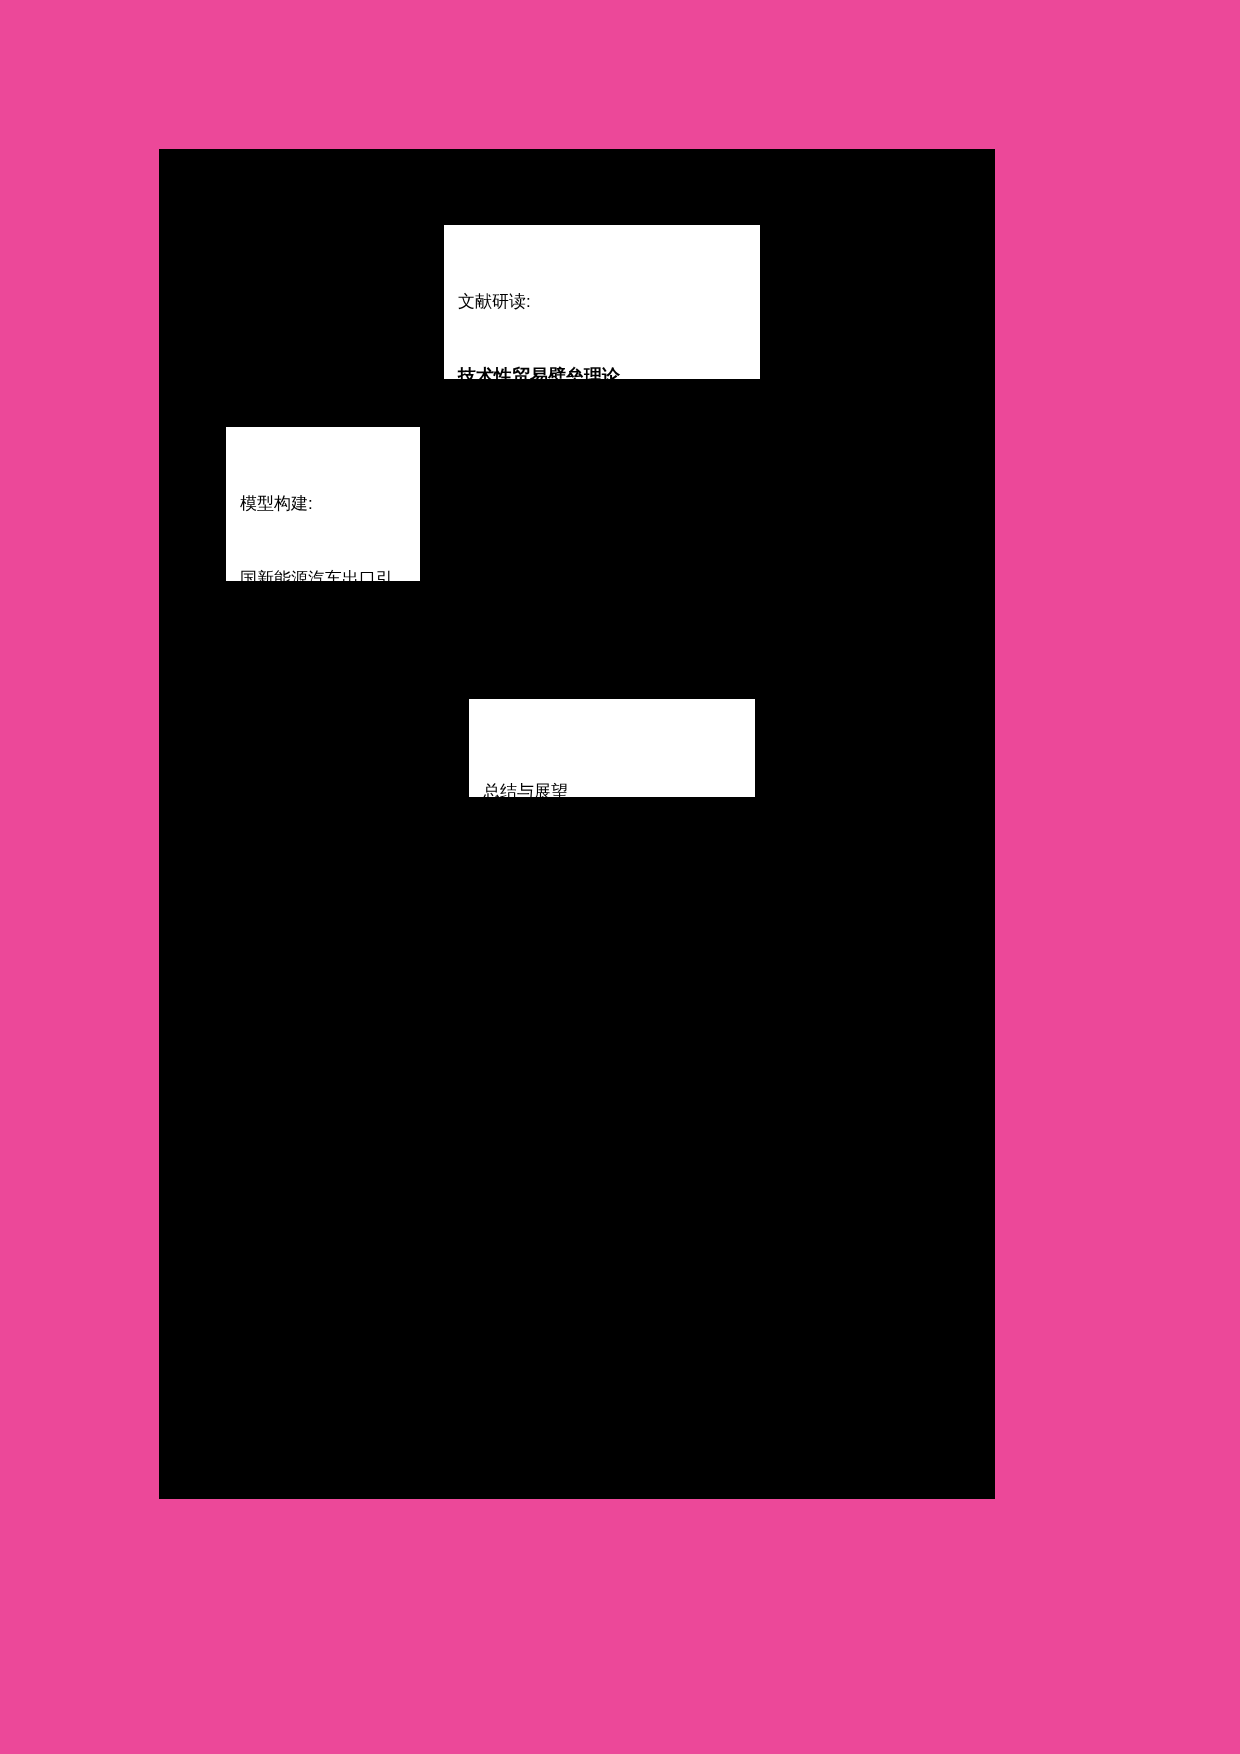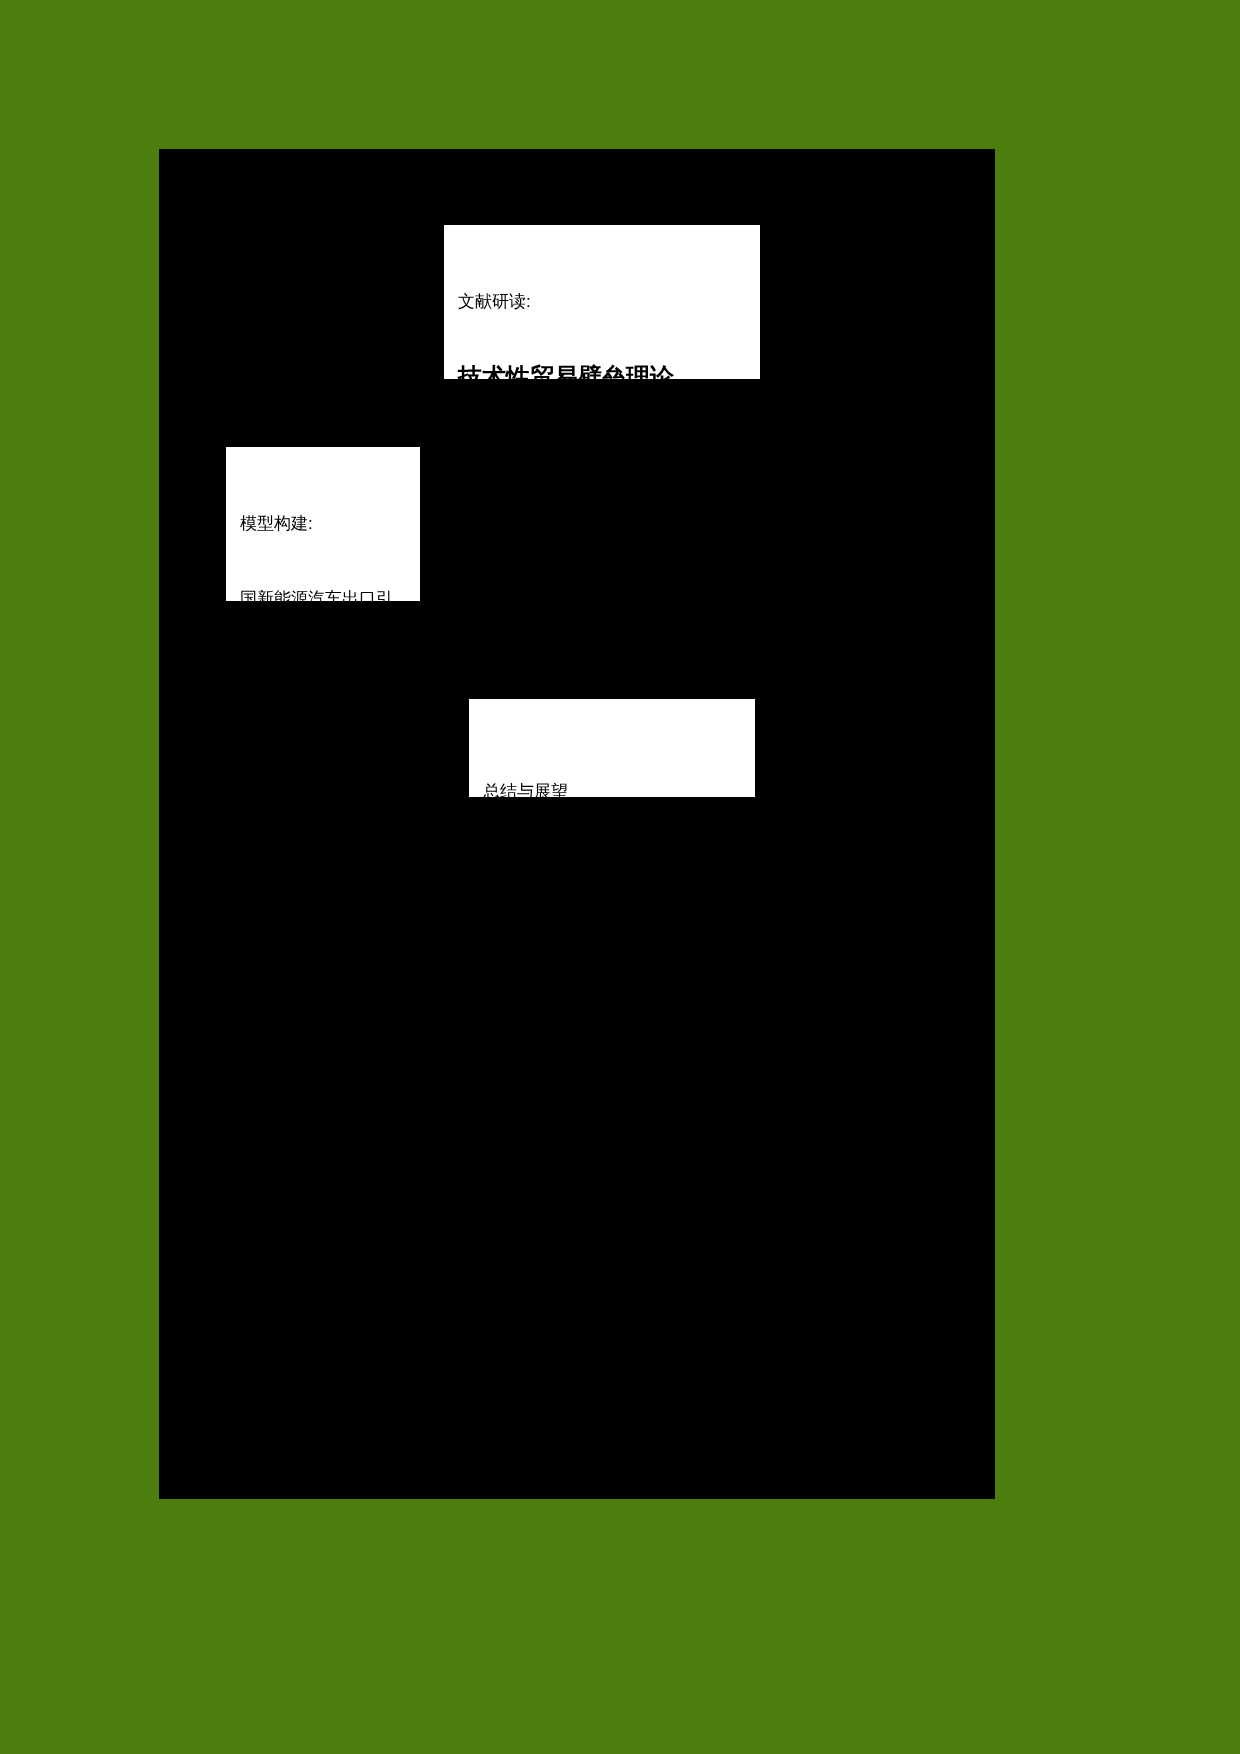--- a/index.html
+++ b/index.html
@@ -13,21 +13,21 @@
     font-family: "Liberation Sans", sans-serif;
     position: relative;
     overflow: hidden;
   }
   #page {
     position: absolute;
     left: 0;
     top: 0;
     width: 1240px;
     height: 1754px;
-    background: #4d7c0f;
+    background: #ec4899;
   }
   
   #figure-canvas {
     position: absolute;
     left: 159px;
     top: 149px;
     width: 836px;
     height: 1350px;
     background: #000000;
   }
@@ -47,25 +47,25 @@
     white-space: pre;
   }
   .node-lit {
     left: 443px;
     top: 224px;
     width: 318px;
     height: 156px;
   }
   .node-lit .strong {
     font-weight: bold;
-    font-size: 24px;
+    font-size: 18px;
   }
   .node-model {
     left: 225px;
-    top: 446px;
+    top: 426px;
     width: 196px;
     height: 156px;
   }
   .node-empirical {
     left: 786px;
     top: 446px;
     width: 209px;
     height: 176px;
   }
   .node-summary {

